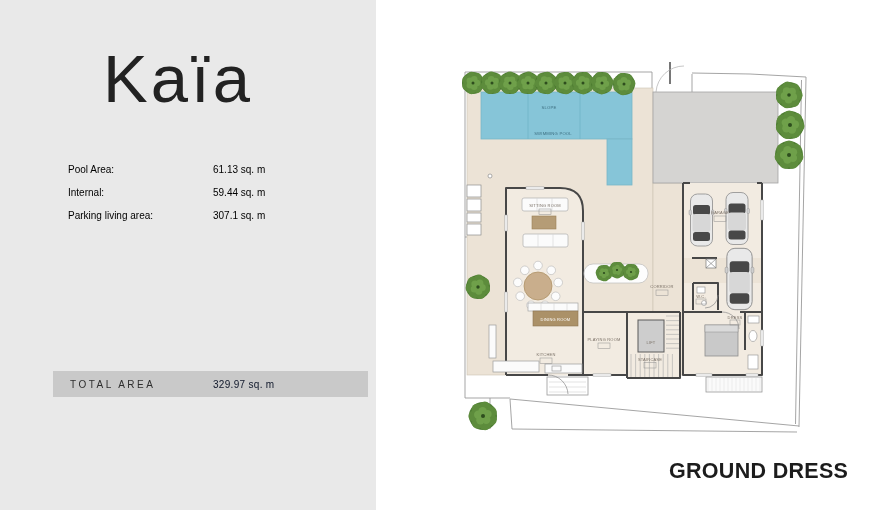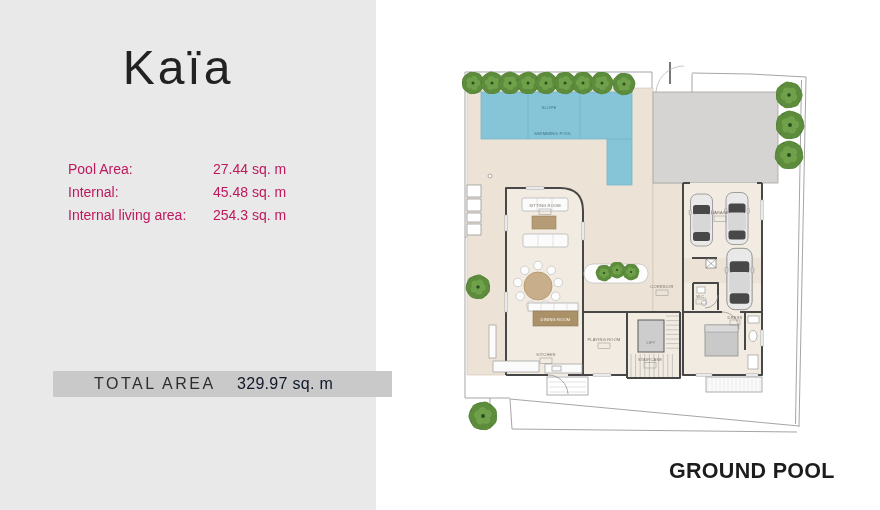--- a/index.html
+++ b/index.html
@@ -15,32 +15,32 @@
     --c-panel:#e9e9e9; --c-band:#c9c9c9;
   }
   .stage{position:absolute;inset:0;}
   
   .panel{
     position:absolute;left:0;top:0;width:376px;height:510px;
     background:var(--c-panel,#e9e9e9);
   }
   .title{
     position:absolute;left:28px;top:40px;width:300px;
-    text-align:center;font-size:48px;font-weight:300;letter-spacing:3px;
+    text-align:center;font-size:67px;font-weight:300;letter-spacing:3px;
     color:#222;margin:0;
   }
   .stats{
     position:absolute;left:68px;top:158px;
     display:grid;grid-template-columns:145px auto;
-    font-size:14px;line-height:23px;color:#be185d;
+    font-size:10px;line-height:23px;color:#000000;
   }
   .total-band{
     position:absolute;left:53px;top:371px;width:315px;height:26px;
     background:var(--c-band,#c9c9c9);
-    display:flex;align-items:center;color:#2e2e2e;font-size:16px;padding-left:24px;
+    display:flex;align-items:center;color:#2e2e2e;font-size:10px;
   }
   .total-band .t-label{margin-left:17px;width:143px;letter-spacing:2.5px;}
   .total-band .t-value{letter-spacing:0.3px;color:#0f172a;}
   
   .plan{position:absolute;left:440px;top:0;width:440px;height:510px;}
   .plan svg{position:absolute;left:0;top:0;width:440px;height:510px;}
   .floor-label{
     position:absolute;left:229px;top:459px;width:140px;
     font-size:21.5px;font-weight:600;letter-spacing:0.3px;color:#1c1c1c;
     white-space:nowrap;
@@ -55,25 +55,25 @@
 </head>
 <body>
 
 <div class="stage">
 
   <aside class="panel">
     <h1 class="title">Kaïa</h1>
 
     <div class="stats">
       <span>Pool Area:</span>
-      <span>27.44 sq. m</span>
+      <span>61.13 sq. m</span>
       <span>Internal:</span>
-      <span>45.48 sq. m</span>
-      <span>Internal living area:</span>
-      <span>254.3 sq. m</span>
+      <span>59.44 sq. m</span>
+      <span>Parking living area:</span>
+      <span>307.1 sq. m</span>
     </div>
 
     <div class="total-band">
       <span class="t-label">TOTAL AREA</span>
       <span class="t-value">329.97 sq. m</span>
     </div>
   </aside>
 
   <main class="plan">
     <svg viewBox="440 0 440 510">
@@ -515,15 +515,15 @@
         <text class="rl" x="604" y="341">PLAYING ROOM</text>
         <text class="rl" x="651" y="344">LIFT</text>
         <text class="rl" x="650" y="361">STAIRCASE</text>
         <text class="rl" x="662" y="288">CORRIDOR</text>
         <text class="rl" x="720" y="214">GARAGE</text>
         <text class="rl" x="701" y="298">W.C.</text>
         <text class="rl" x="735" y="319">DRESS</text>
       </g>
     </svg>
 
-    <div class="floor-label">GROUND POOL</div>
+    <div class="floor-label">GROUND DRESS</div>
   </main>
 </div>
 
 </body></html>

